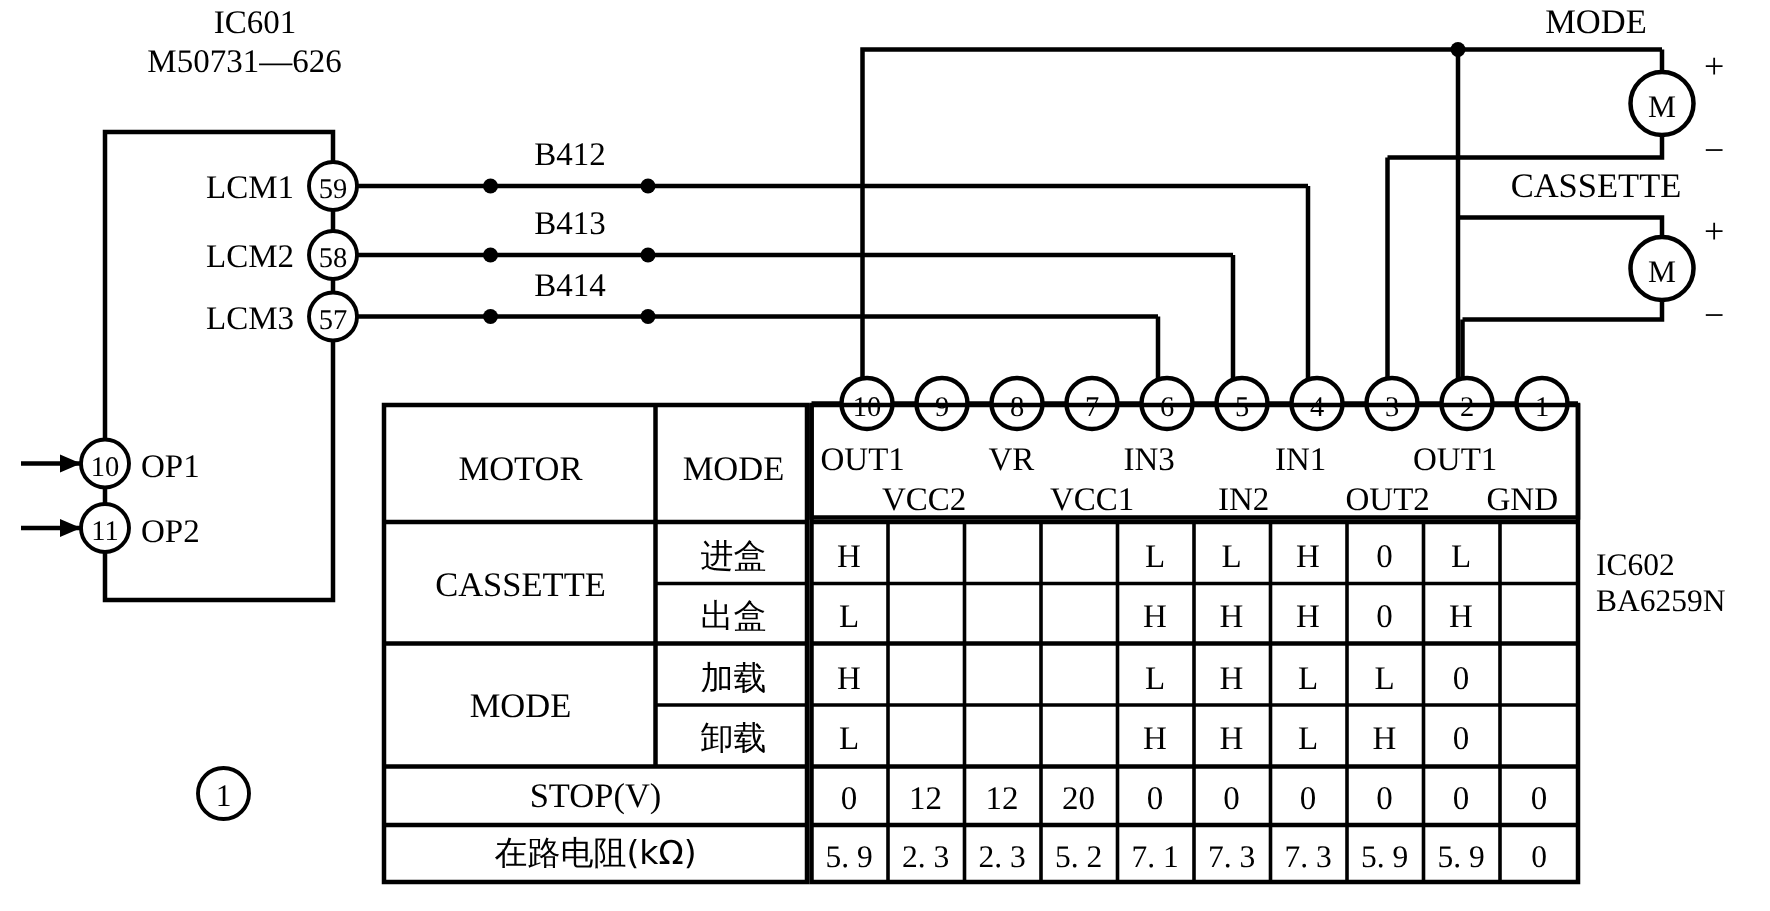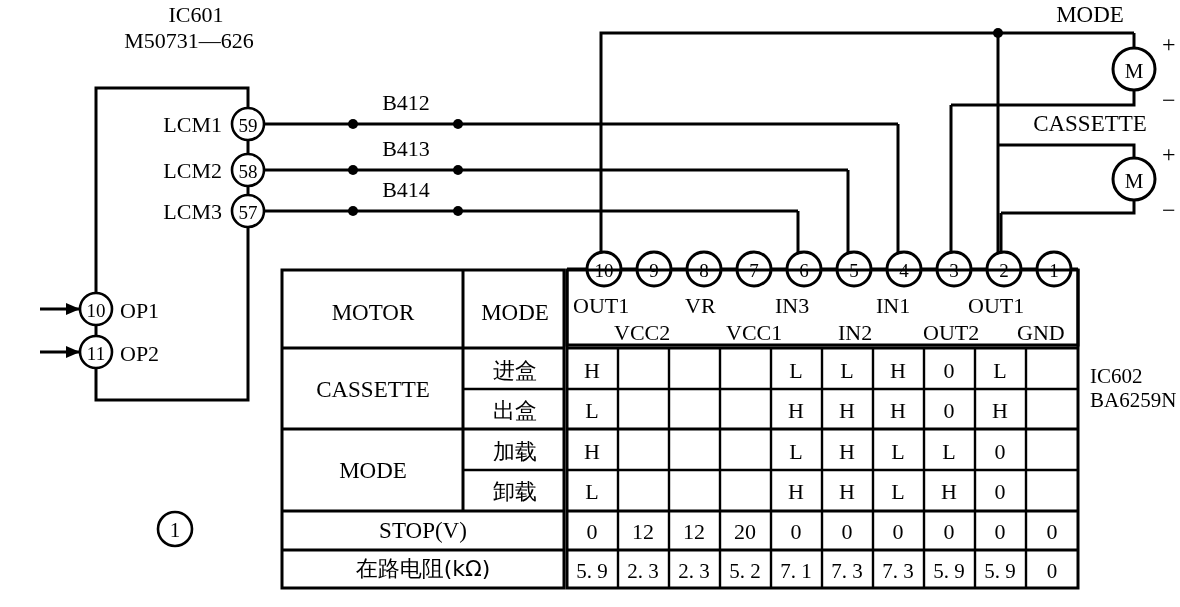--- a/index.html
+++ b/index.html
@@ -1,21 +1,21 @@
 <!DOCTYPE html>
 <html><head>
 <meta charset="utf-8">
 <style>
   html,body{margin:0;padding:0;background:#ffffff;}
   body{
     width:1180px;height:607px;position:relative;overflow:hidden;
     font-family:"Liberation Serif","DejaVu Serif",serif;
     color:#000;
   }
-  #stage{position:absolute;left:0;top:0;width:1088px;height:607px;margin-left:26px;}
+  #stage{position:absolute;left:0;top:0;width:1088px;height:607px;}
   svg#sheet{position:absolute;left:0;top:0;width:1180px;height:607px;}
   text{font-family:"Liberation Serif","DejaVu Serif",serif;}
   .cjk{font-family:"DejaVu Sans","Liberation Sans",sans-serif;}
 </style>
 </head>
 <body>
 
 <div id="stage">
   <svg id="sheet" viewBox="0 0 1180 607">
 

